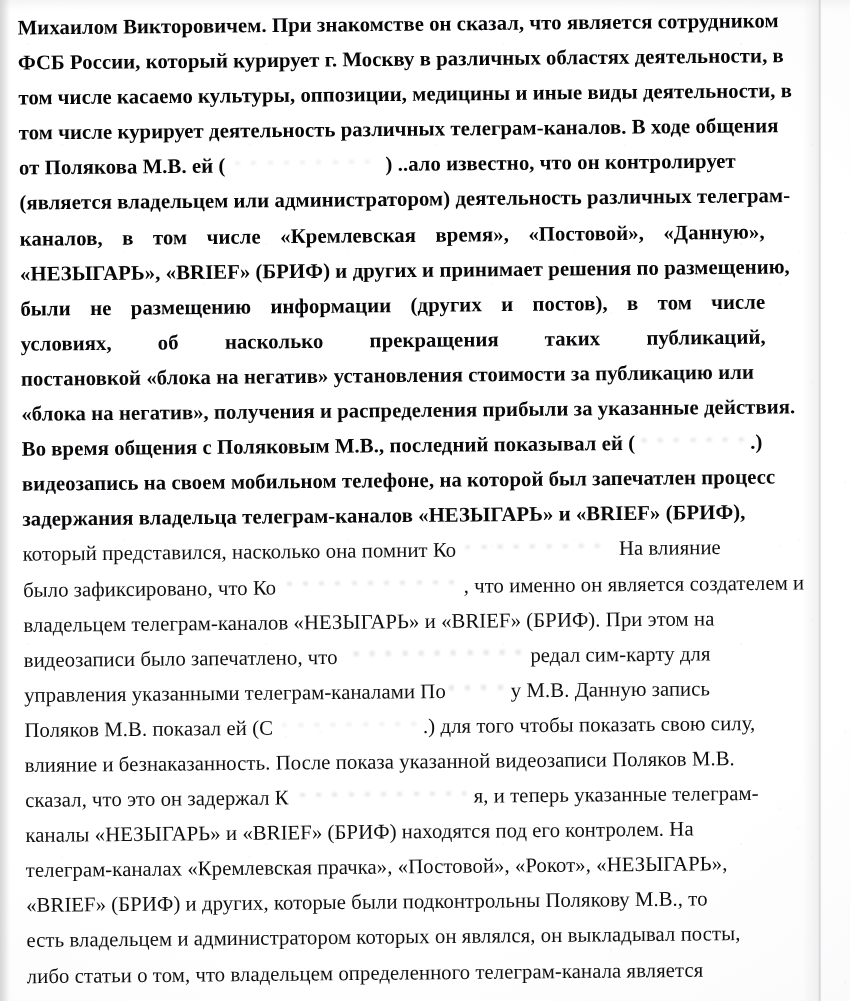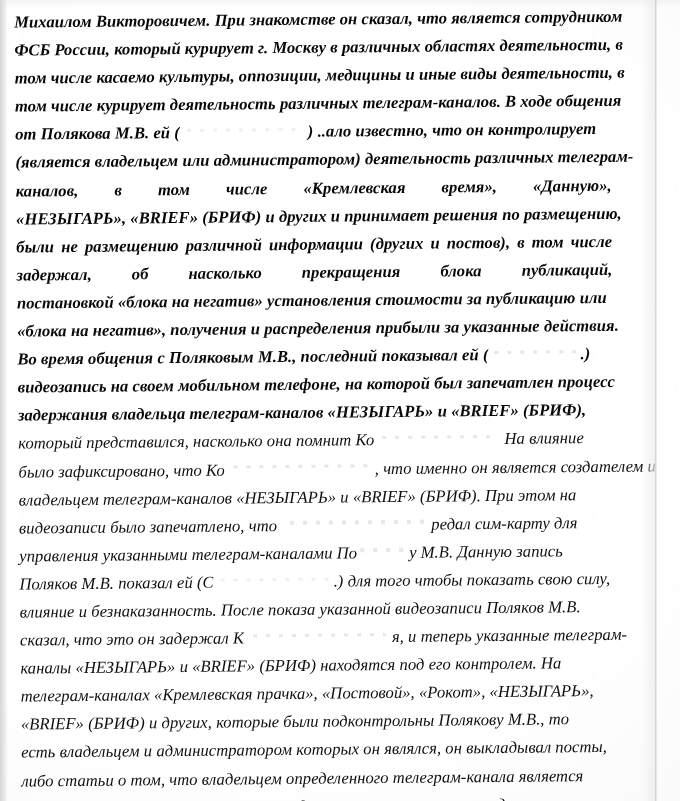--- a/index.html
+++ b/index.html
@@ -15,21 +15,20 @@
     font-family: "Liberation Serif", "DejaVu Serif", serif;
   }
 
   
   #scan-page {
     position: relative;
     width: 680px;
     height: 801px;
     background: #ffffff;
     overflow: hidden;
-    font-style: italic;
   }
 
   
   #paper-tint {
     position: absolute;
     inset: 0;
     background:
       linear-gradient(90deg, rgba(222,222,224,0.55) 0px, rgba(255,255,255,0) 9px),
       linear-gradient(180deg, rgba(232,232,234,0.45) 0px, rgba(255,255,255,0) 8px),
       radial-gradient(120% 90% at 40% 45%, rgba(255,255,255,1) 55%, rgba(246,246,247,1) 100%);
@@ -165,42 +164,42 @@
       <div class="doc-line ink-heavy"><span>том числе курирует деятельность различных телеграм-каналов. В ходе общения</span></div>
       <div class="doc-line ink-heavy"><span>от Полякова М.В. ей (</span><span class="redaction faint" style="width: 128px; height: 15px;"></span><span>) ..ало известно, что он контролирует</span></div>
       <div class="doc-line ink-heavy"><span>(является владельцем или администратором) деятельность различных телеграм-</span></div>
       <div class="doc-line ink-heavy justify">
         <span>каналов,</span>
         <span>в</span>
         <span>том</span>
         <span>числе</span>
         <span>«Кремлевская</span>
         <span>время»,</span>
+        <span>«Постовой»,</span>
         <span>«Данную»,</span>
       </div>
       <div class="doc-line ink-heavy"><span>«НЕЗЫГАРЬ», «BRIEF» (БРИФ) и других и принимает решения по размещению,</span></div>
       <div class="doc-line ink-heavy justify">
         <span>были</span>
         <span>не</span>
         <span>размещению</span>
-        <span>различной</span>
         <span>информации</span>
         <span>(других</span>
         <span>и</span>
         <span>постов),</span>
         <span>в</span>
         <span>том</span>
         <span>числе</span>
       </div>
       <div class="doc-line ink-mid justify">
-        <span>задержал,</span>
+        <span>условиях,</span>
         <span>об</span>
         <span>насколько</span>
         <span>прекращения</span>
-        <span>блока</span>
+        <span>таких</span>
         <span>публикаций,</span>
       </div>
       <div class="doc-line ink-mid"><span>постановкой «блока на негатив» установления стоимости за публикацию или</span></div>
       <div class="doc-line ink-mid"><span>«блока на негатив», получения и распределения прибыли за указанные действия.</span></div>
       <div class="doc-line ink-mid"><span>Во время общения с Поляковым М.В., последний показывал ей (</span><span class="redaction mid" style="width: 92px; height: 15px;"></span><span>.)</span></div>
       <div class="doc-line ink-mid"><span>видеозапись на своем мобильном телефоне, на которой был запечатлен процесс</span></div>
       <div class="doc-line ink-mid"><span>задержания владельца телеграм-каналов «НЕЗЫГАРЬ» и «BRIEF» (БРИФ),</span></div>
       <div class="doc-line"><span>который представился, насколько она помнит Ко</span><span class="redaction mid" style="width: 126px; height: 15px;"></span><span> На влияние</span></div>
       <div class="doc-line"><span>было зафиксировано, что Ко</span><span class="redaction mid" style="width: 150px; height: 15px;"></span><span>, что именно он является создателем и</span></div>
       <div class="doc-line"><span>владельцем телеграм-каналов «НЕЗЫГАРЬ» и «BRIEF» (БРИФ). При этом на</span></div>

